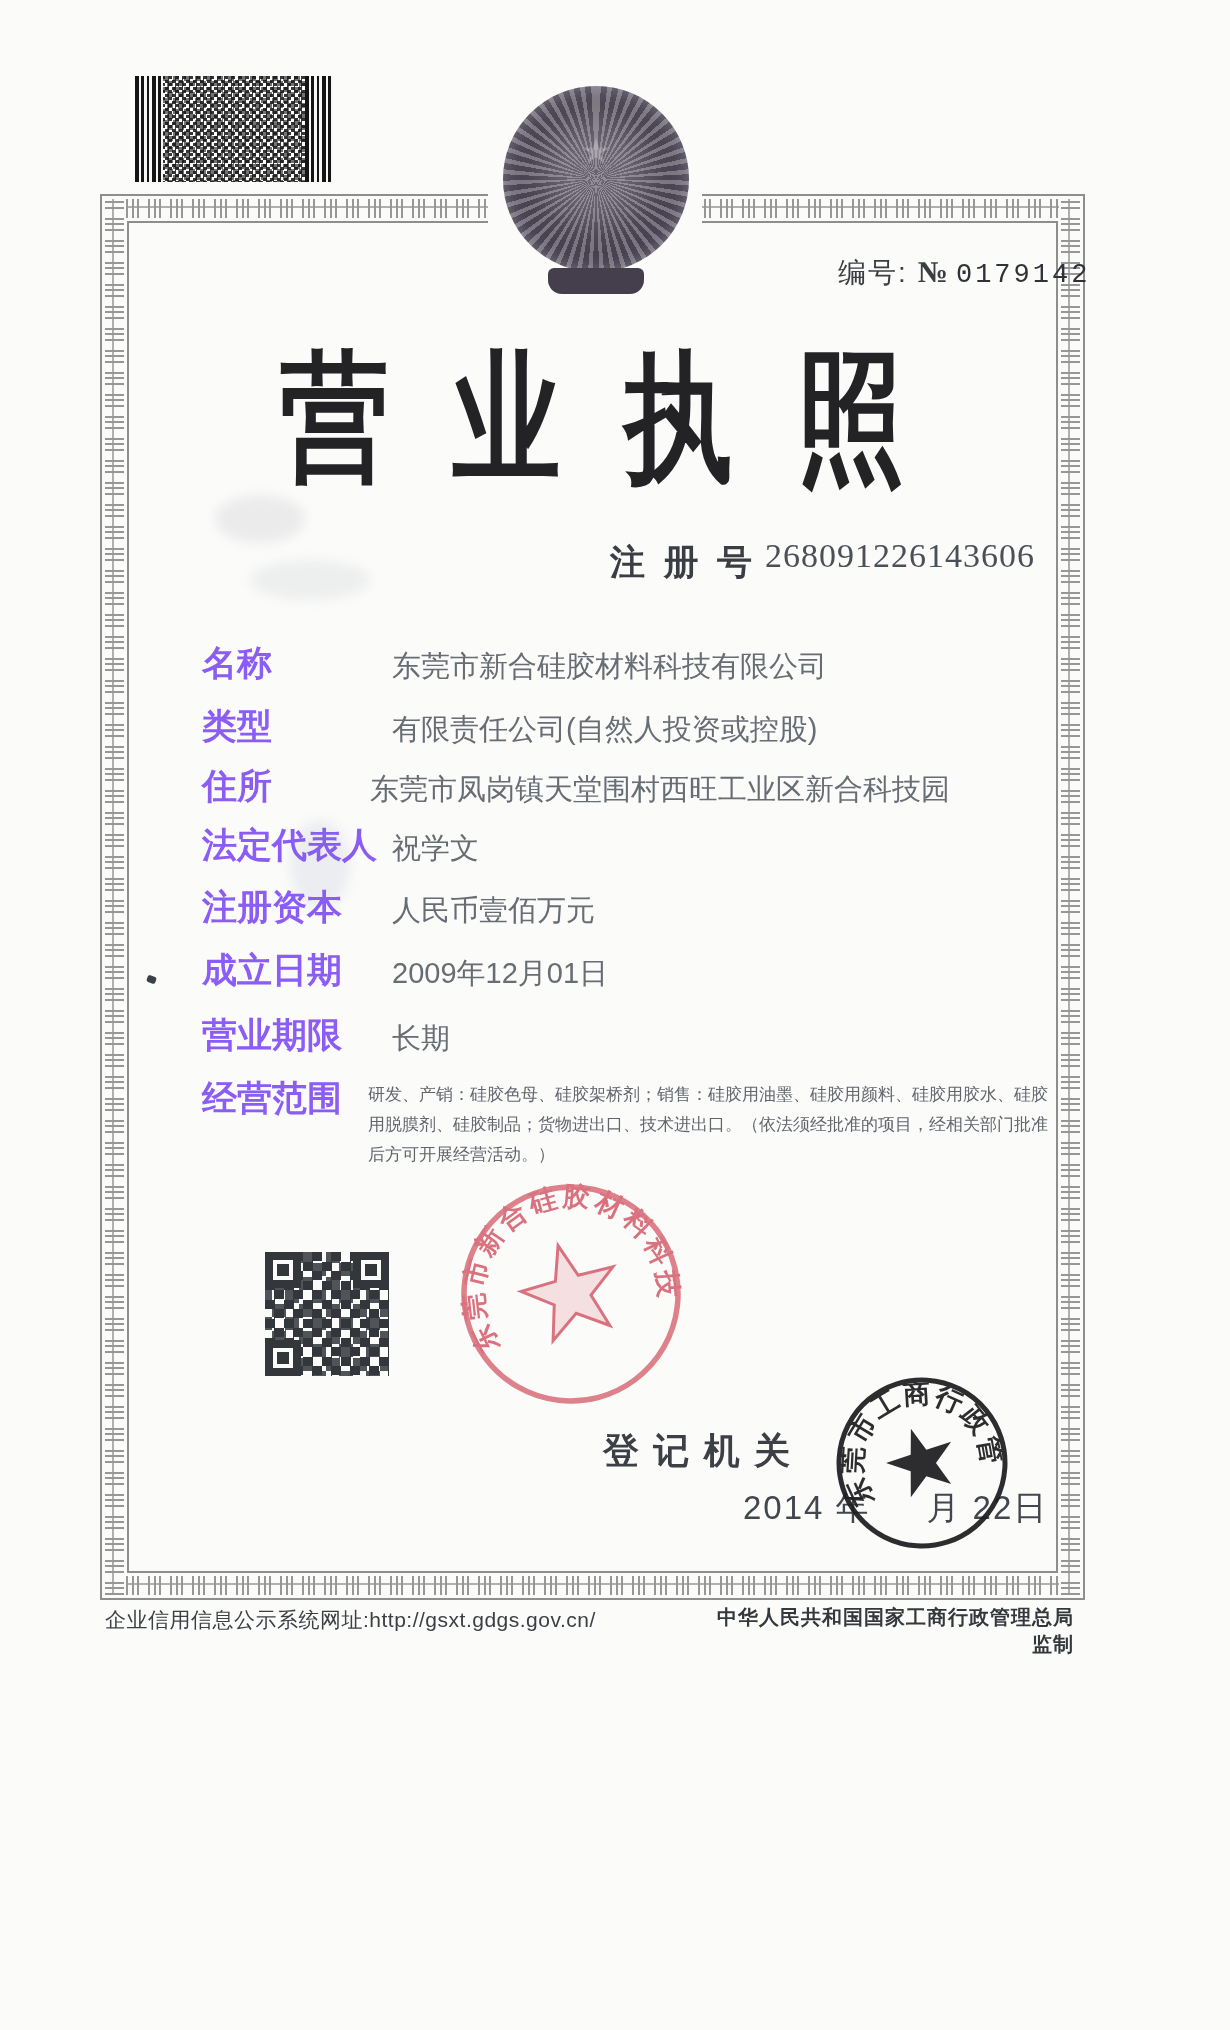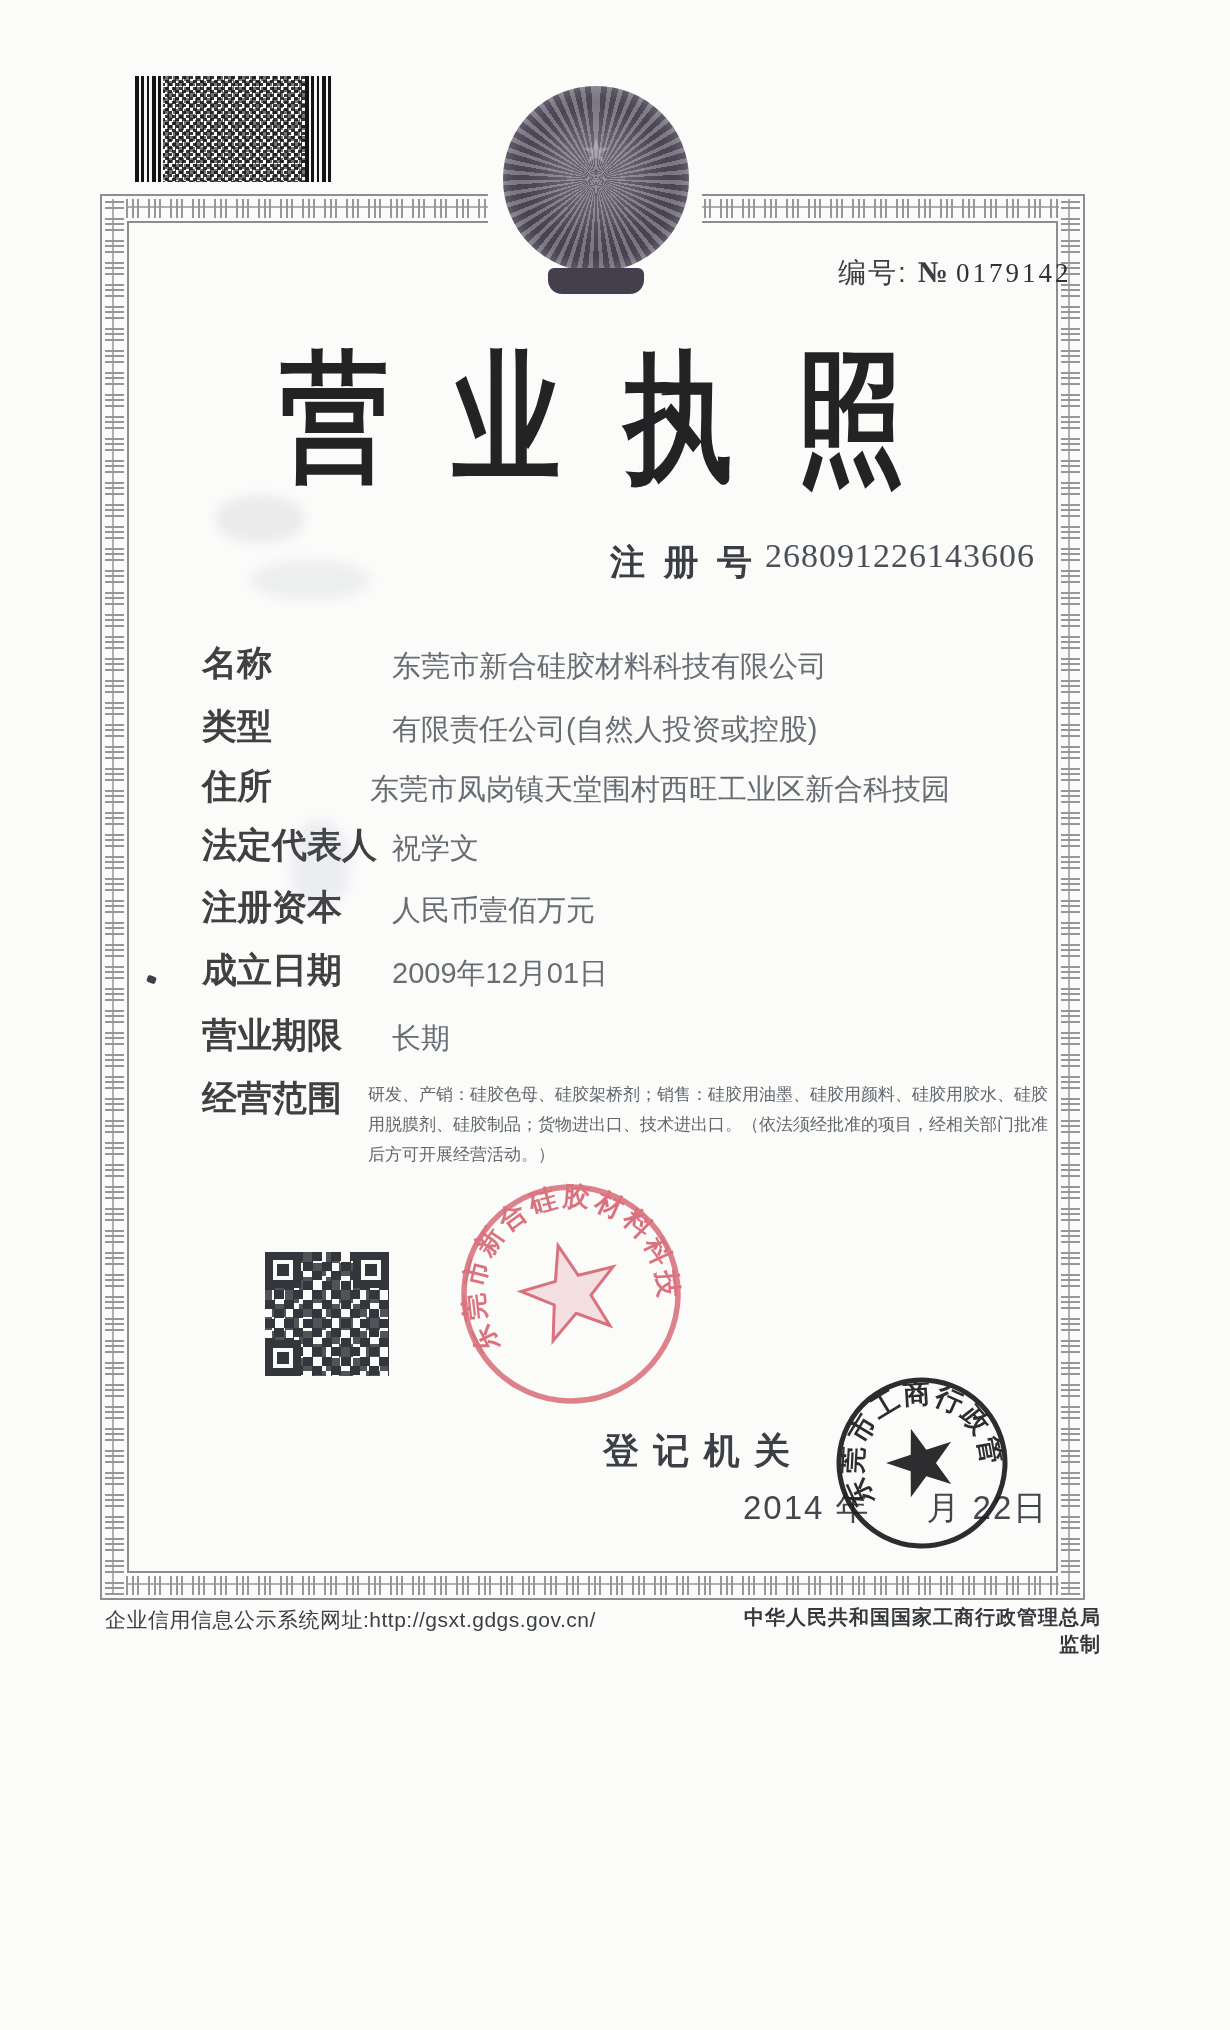--- a/index.html
+++ b/index.html
@@ -42,33 +42,33 @@
     box-shadow: inset 0 0 18px rgba(250,250,250,.35);
     filter: blur(.4px);
   }
   .emblem::after { content:"★"; position:absolute; left:50%; top:24%; transform:translateX(-50%); font-size:34px; color:rgba(235,230,240,.30); }
   .emblem-base { left:548px; top:268px; width:96px; height:26px; border-radius:6px 6px 14px 14px; background:#453f4d; filter:blur(.6px); }
 
   
   .serial { left:838px; top:254px; color:#3a3d42; white-space:nowrap; }
   .serial .pre { font-size:28px; letter-spacing:2px; }
   .serial .sym { font-family:"Liberation Serif", serif; font-weight:700; font-size:30px; margin:0 8px 0 10px; }
-  .serial .num { font-family:Liberation Serif, serif; font-size:27px; letter-spacing:3px; color:#2f3237; }
+  .serial .num { font-family:Liberation Mono, monospace; font-size:27px; letter-spacing:3px; color:#2f3237; }
 
   .title { left:100px; top:348px; width:985px; text-align:center; font-size:108px; line-height:1;
     font-weight:900; letter-spacing:64px; text-indent:64px; color:#232326;
     transform:scaleY(1.3); transform-origin:50% 0; }
 
   .reg-line { left:610px; top:537px; }
   .reg-label { display:flex; justify-content:space-between; width:142px; font-size:35px; font-weight:700; color:#3a3e44; position:absolute; left:0; top:2px; }
   .reg-value { position:absolute; left:155px; top:0; font-family:"Liberation Serif", serif; font-size:34px; letter-spacing:1px; color:#4b5058; white-space:nowrap; }
 
   
   .row { left:202px; width:860px; }
-  .row .lbl { position:absolute; left:0; top:0; width:180px; font-size:35px; font-weight:700; color:#404040; }
+  .row .lbl { position:absolute; left:0; top:0; width:180px; font-size:35px; font-weight:700; color:#8b5cf6; }
   .row .val { position:absolute; left:190px; top:7px; font-size:29px; color:#686d74; white-space:nowrap; }
   .row.scope .val { left:166px; top:5px; width:682px; font-size:17px; line-height:30px; white-space:normal; color:#61666d; }
 
   .mark-dot { left:147px; top:976px; width:9px; height:7px; background:#3d4046; border-radius:2px; transform:rotate(20deg); }
   .smudge { border-radius:50%; filter:blur(6px); }
 
   
   .qr { left:265px; top:1252px; width:124px; height:124px;
     background:
       repeating-conic-gradient(#33373c 0% 25%, transparent 0% 50%),
@@ -83,21 +83,21 @@
   .seal-red text { fill:#d5606e; font-size:27px; font-weight:700; letter-spacing:4px; font-family:"Liberation Sans", sans-serif; }
   .seal-black { left:827px; top:1368px; width:190px; height:190px; transform:rotate(-18deg); opacity:.93; }
   .seal-black text { fill:#1e1e20; font-size:27px; font-weight:700; letter-spacing:2px; font-family:"Liberation Sans", sans-serif; }
 
   .registrar { left:603px; top:1427px; }
   .registrar .lbl { display:flex; justify-content:space-between; width:187px; font-size:36px; font-weight:700; color:#3c4046; }
   .issue-date { left:743px; top:1486px; font-size:33px; color:#42464d; white-space:pre; letter-spacing:2px; }
 
   
   .footer-left { left:105px; top:1606px; font-size:21px; color:#3c4044; letter-spacing:.5px; }
-  .footer-right { left:725px; top:1604px; width:376px; text-align:right; font-size:20px; font-weight:700; color:#34383d; letter-spacing:1px; }
+  .footer-right { left:698px; top:1604px; width:376px; text-align:right; font-size:20px; font-weight:700; color:#34383d; letter-spacing:1px; }
 </style>
 </head>
 <body>
 
 <div class="abs barcode"></div>
 
 <div class="abs frame">
   <div class="band-h top"></div>
   <div class="band-h bottom"></div>
   <div class="band-v left"></div>

